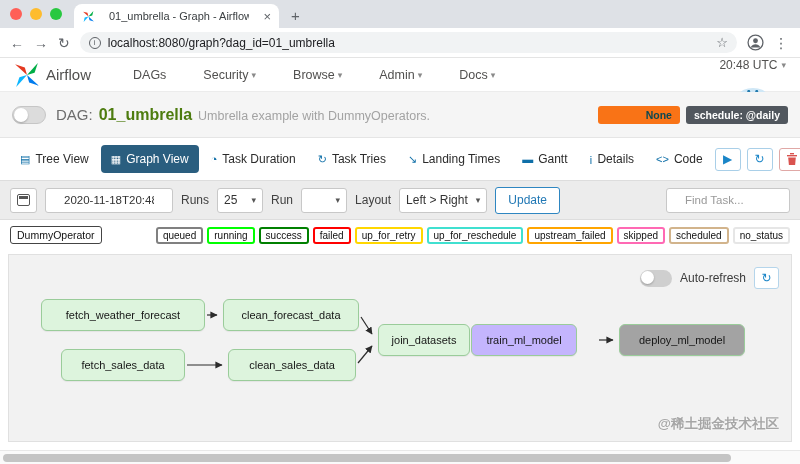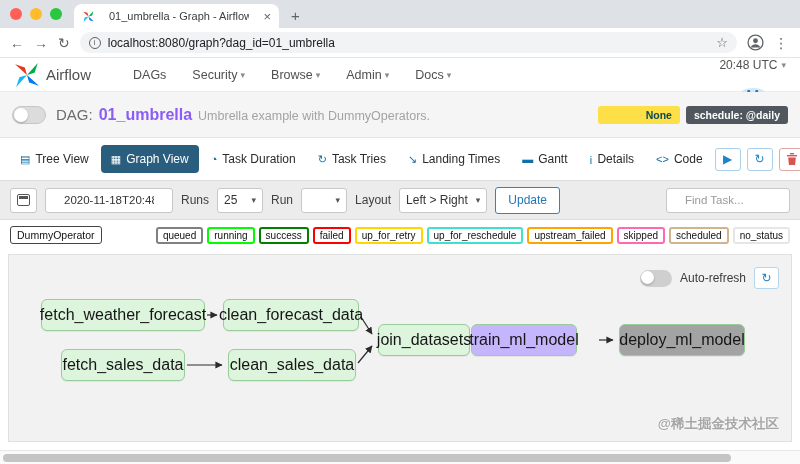--- a/index.html
+++ b/index.html
@@ -21,37 +21,37 @@
   .navbtn { color: #5f6368; font-size: 14px; line-height: 1; }
   .urlbar { flex: 1; height: 21px; background: #f1f3f4; border-radius: 11px; display: flex; align-items: center; gap: 7px; padding: 0 9px; }
   .infoicon { width: 12px; height: 12px; border: 1px solid #5f6368; border-radius: 50%; font-size: 8px; color: #5f6368; display: flex; align-items: center; justify-content: center; flex: none; }
   .url { flex: 1; font-size: 12px; color: #202124; }
   .star { color: #5f6368; font-size: 13px; }
   .dots { color: #5f6368; font-size: 14px; padding-right: 2px; }
 
   
   .afnav { height: 34px; background: #fff; border-bottom: 1px solid #ececec; display: flex; padding: 0 14px; flex: none; }
   .brand { display: flex; align-items: center; gap: 6px; font-size: 15px; color: #51504f; }
-  .menu { display: flex; gap: 26px; margin-left: 42px; font-size: 12.5px; color: #51504f; }
+  .menu { display: flex; gap: 37px; margin-left: 42px; font-size: 12.5px; color: #51504f; }
   .mitem { display: flex; align-items: center; gap: 3px; }
   .caret { font-size: 9px; color: #8a8a8a; }
   .navright { margin-left: auto; display: flex; align-items: center; gap: 16px; flex-direction: column; }
   .clock { font-size: 12px; color: #51504f; display: flex; gap: 4px; align-items: center; }
   .avatar { width: 26px; height: 26px; border-radius: 50%; background: #cfe7f6; color: #2179ad; font-size: 11px; font-weight: bold; display: flex; align-items: center; justify-content: center; }
 
   
   .dagheader { height: 46px; background: #f5f5f5; border-bottom: 1px solid #e5e5e5; display: flex; align-items: center; padding: 0 12px; gap: 10px; flex: none; }
   .toggle { width: 34px; height: 18px; border-radius: 9px; background: #dcdcdc; border: 1px solid #c6c6c6; position: relative; flex: none; }
   .toggle .knob { position: absolute; left: 1px; top: 1px; width: 14px; height: 14px; border-radius: 50%; background: #fff; box-shadow: 0 1px 2px rgba(0,0,0,.25); }
   .dagtitle { font-size: 15px; color: #6d6d6d; display: flex; align-items: baseline; gap: 6px; white-space: nowrap; }
-  .dagid { font-size: 16px; font-weight: bold; color: #8b5cf6; }
+  .dagid { font-size: 16px; font-weight: bold; color: #4d7c0f; }
   .dagdesc { font-size: 12.5px; color: #a3a3a3; }
   .hbadges { margin-left: auto; display: flex; gap: 6px; align-items: center; }
   .badge { font-size: 10.5px; font-weight: bold; padding: 3px 8px; border-radius: 3px; }
-  .badge.none { background: #fde047; color: #0b4852; padding-left: 48px; }
+  .badge.none { background: #f97316; color: #0b4852; padding-left: 48px; }
   .badge.sched { background: #51575e; color: #fff; }
 
   
   .viewtabs { height: 42px; background: #fff; display: flex; align-items: center; padding: 0 10px; gap: 2px; flex: none; }
   .vtab { display: flex; align-items: center; gap: 5px; font-size: 12px; color: #2b2b2b; padding: 7px 10px; border-radius: 4px; white-space: nowrap; }
   .vtab .vicon { color: #0f6fa8; font-size: 11px; }
   .vtab.active { background: #2a5e7f; color: #fff; }
   .vtab.active .vicon { color: #fff; }
   .vactions { margin-left: auto; display: flex; gap: 6px; }
   .abtn { width: 26px; height: 23px; border-radius: 3px; background: #fff; display: flex; align-items: center; justify-content: center; font-size: 12px; }
@@ -83,21 +83,21 @@
   
   .graphregion { height: 200px; background: #fff; padding: 4px 8px 8px; flex: none; }
   .graphpanel { position: relative; width: 100%; height: 100%; background: #f2f2f2; border: 1px solid #e0e0e0; overflow: hidden; }
   .autorefresh { position: absolute; top: 12px; right: 12px; display: flex; align-items: center; gap: 8px; }
   .minitoggle { width: 32px; height: 17px; border-radius: 9px; background: #cfcfcf; position: relative; }
   .minitoggle .knob { position: absolute; left: 1px; top: 1px; width: 13px; height: 13px; border-radius: 50%; background: #fff; box-shadow: 0 1px 2px rgba(0,0,0,.25); }
   .arlabel { font-size: 12px; color: #3b3b3b; }
   .arbtn { width: 25px; height: 22px; border: 1px solid #b5d5eb; border-radius: 3px; background: #fff; color: #1a85c7; font-size: 12px; display: flex; align-items: center; justify-content: center; }
   .edges { position: absolute; left: 0; top: 0; }
   .edge { stroke: #2b2b2b; stroke-width: 1.2; }
-  .node { position: absolute; height: 32px; border: 1.5px solid #9acc9a; background: #ddf4dd; border-radius: 6px; font-size: 16px; color: #161616; display: flex; align-items: center; justify-content: center; white-space: nowrap; box-shadow: 0 1px 1px rgba(0,0,0,.06); }
+  .node { position: absolute; height: 32px; border: 1.5px solid #9acc9a; background: #ddf4dd; border-radius: 6px; font-size: 11px; color: #161616; display: flex; align-items: center; justify-content: center; white-space: nowrap; box-shadow: 0 1px 1px rgba(0,0,0,.06); }
   .watermark { position: absolute; right: 12px; bottom: 8px; font-size: 13.5px; font-weight: bold; color: #a6a6a6; text-shadow: 0 0 2px #fff; }
 
   
   .hscroll { height: 14px; background: #fafafa; border-top: 1px solid #e8e8e8; position: relative; flex: none; }
   .hthumb { position: absolute; left: 3px; top: 3px; width: 728px; height: 8px; border-radius: 4px; background: #c4c4c4; }
 </style>
 </head>
 <body>
 
 <div class="window">

